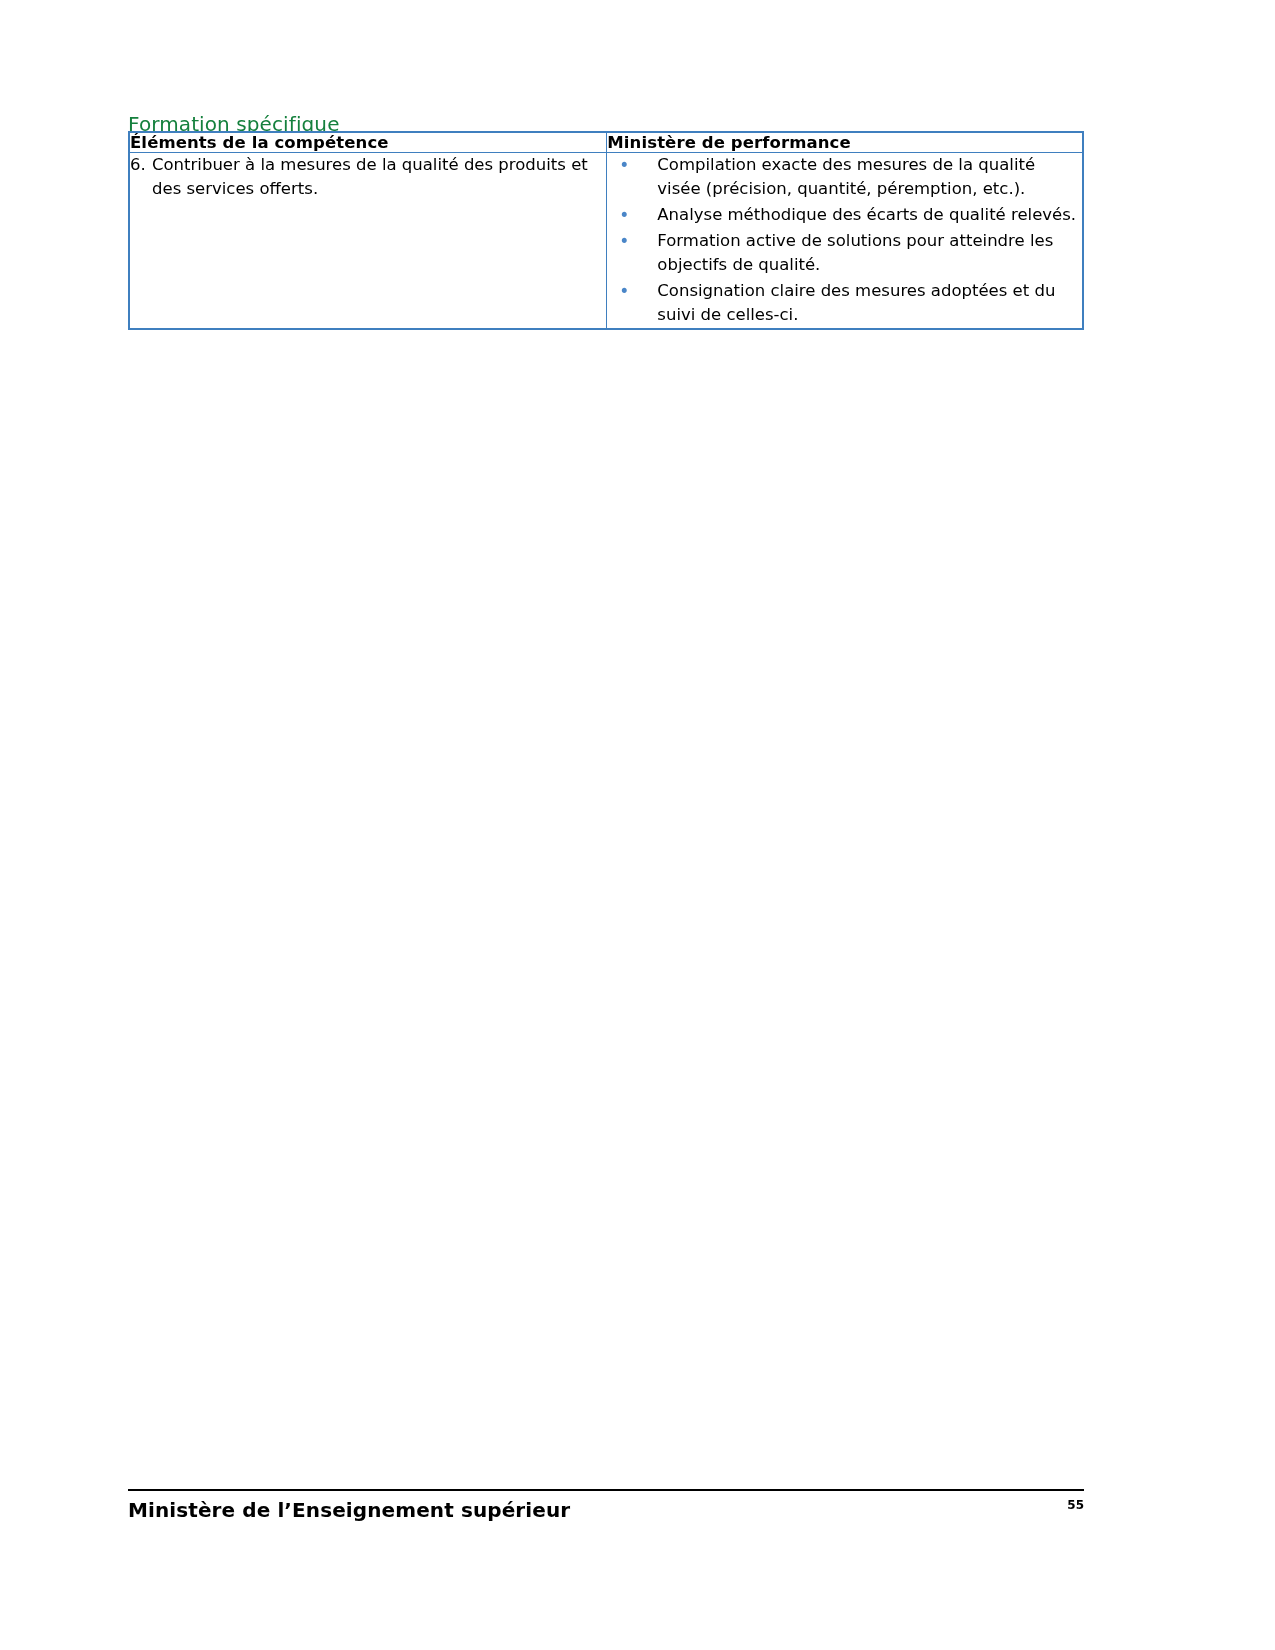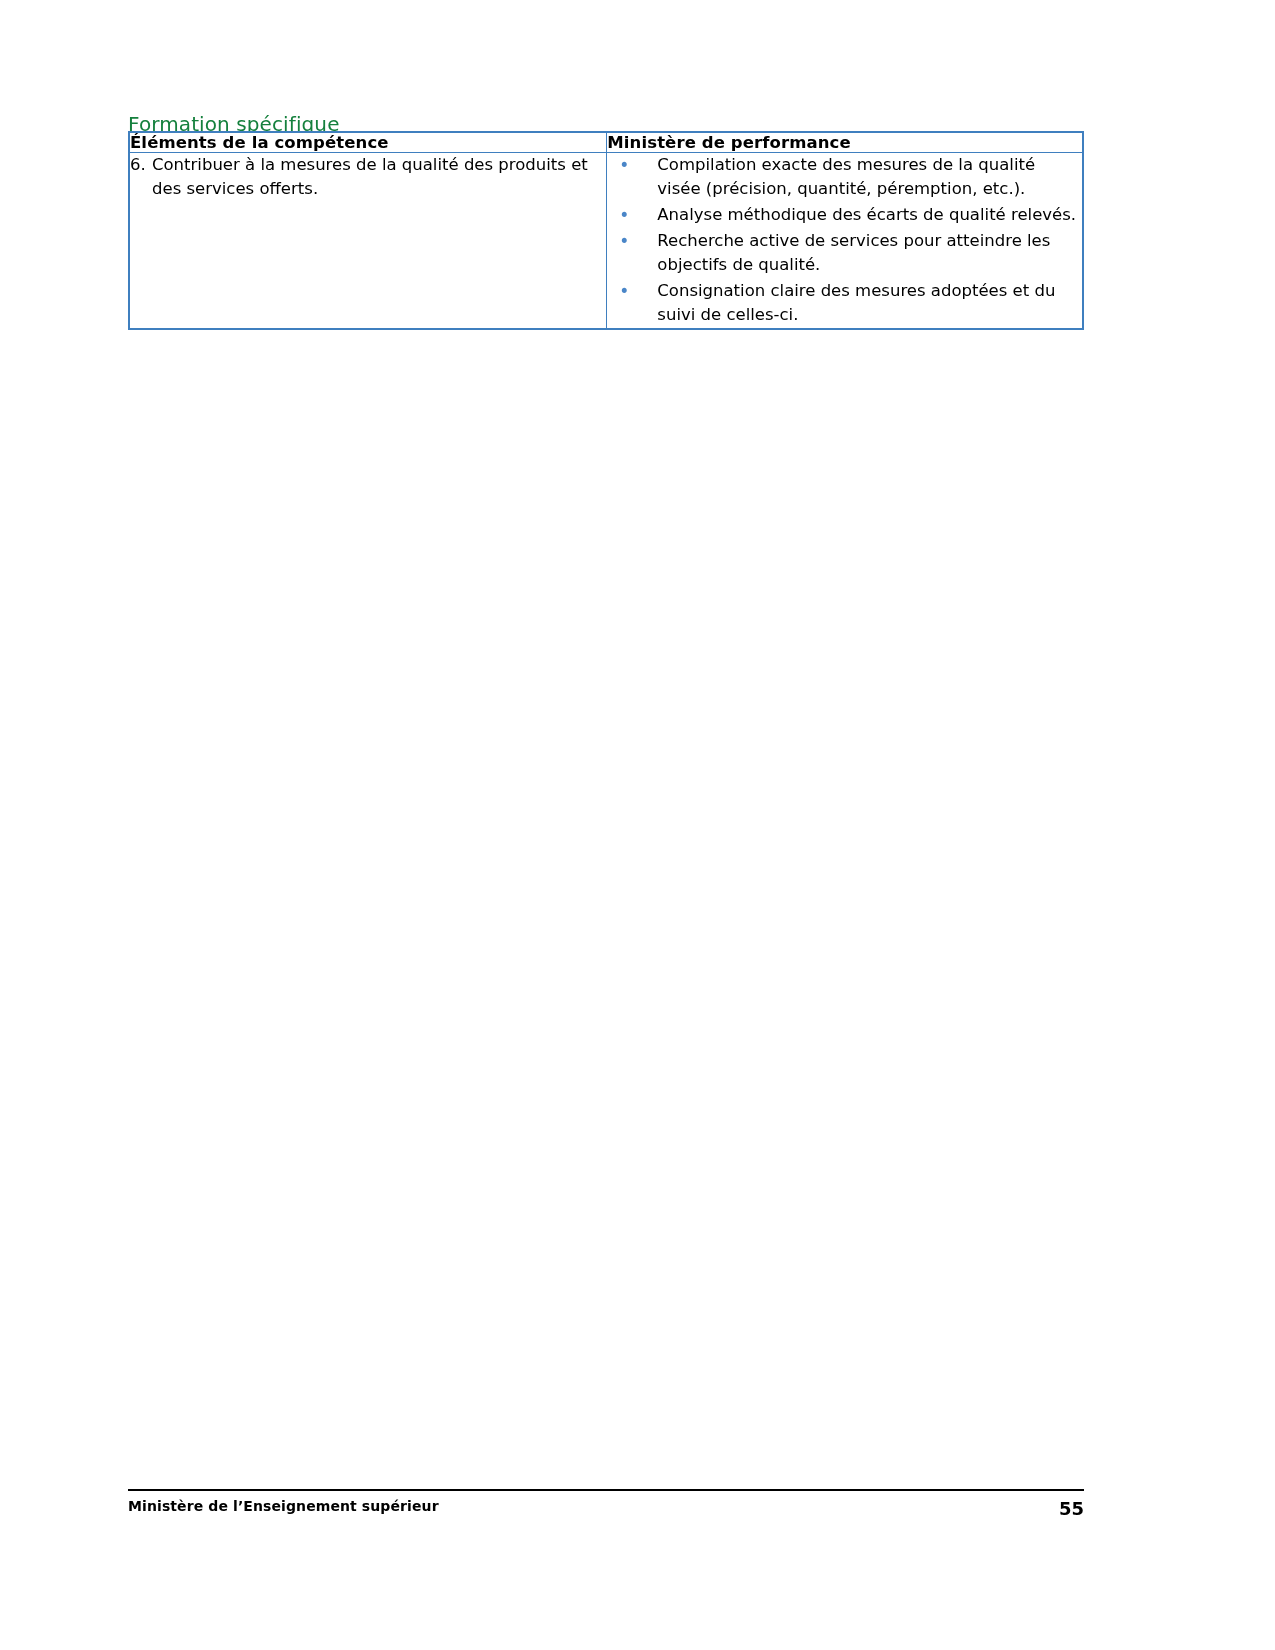--- a/index.html
+++ b/index.html
@@ -97,31 +97,31 @@
     left: 128px;
     top: 1489px;
     width: 956px;
     height: 2px;
     background: #000000;
   }
   .footer-left {
     position: absolute;
     left: 128px;
     top: 1498px;
-    font-size: 14px;
+    font-size: 20px;
     font-weight: bold;
     letter-spacing: 0.1px;
   }
   .footer-right {
     position: absolute;
     left: 1048px;
     top: 1498px;
     width: 36px;
     text-align: right;
-    font-size: 18px;
+    font-size: 12px;
     font-weight: bold;
   }
 </style>
 </head>
 <body>
 
 <div class="page">
 
   <div class="header-text">Formation spécifique</div>
 
@@ -145,21 +145,21 @@
             <li>
               <span class="bullet">•</span>
               <span>Compilation exacte des mesures de la qualité visée (précision, quantité, péremption, etc.).</span>
             </li>
             <li>
               <span class="bullet">•</span>
               <span>Analyse méthodique des écarts de qualité relevés.</span>
             </li>
             <li>
               <span class="bullet">•</span>
-              <span>Recherche active de services pour atteindre les objectifs de qualité.</span>
+              <span>Formation active de solutions pour atteindre les objectifs de qualité.</span>
             </li>
             <li>
               <span class="bullet">•</span>
               <span>Consignation claire des mesures adoptées et du suivi de celles-ci.</span>
             </li>
           </ul>
         </td>
       </tr>
     </tbody>
   </table>

